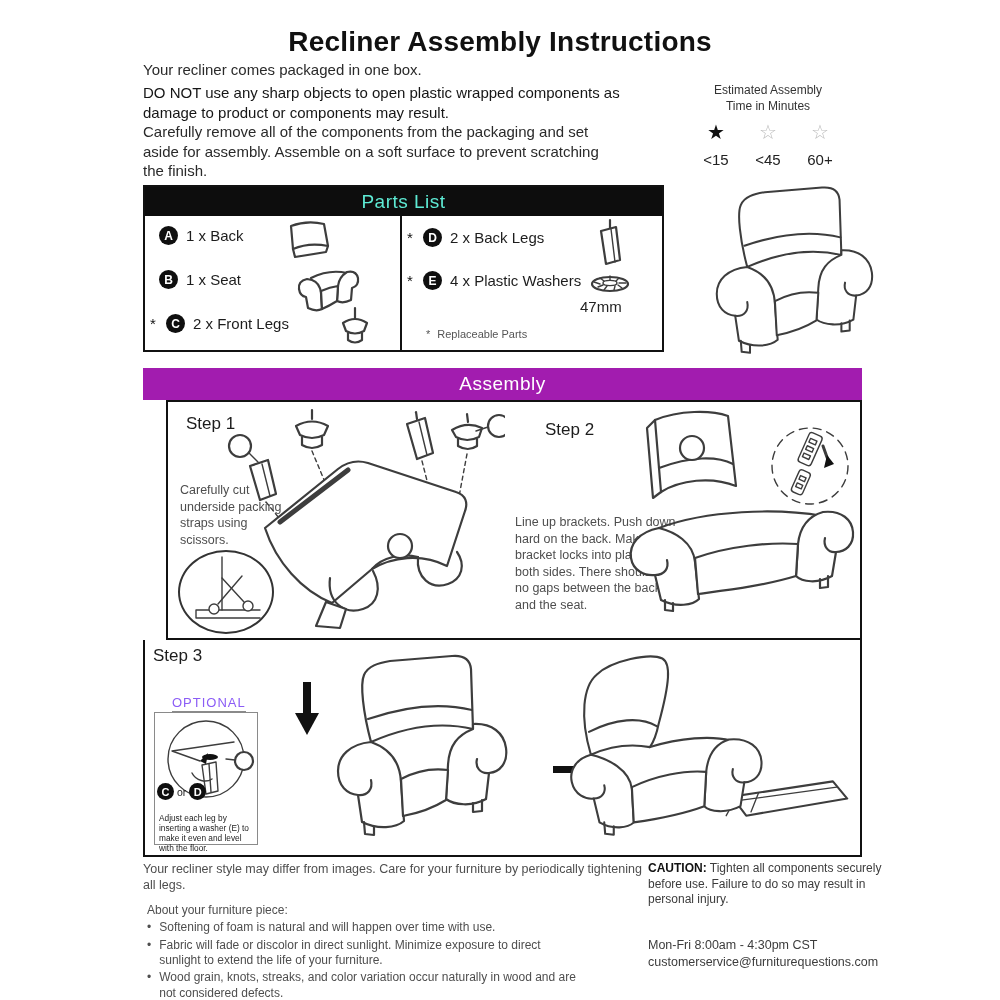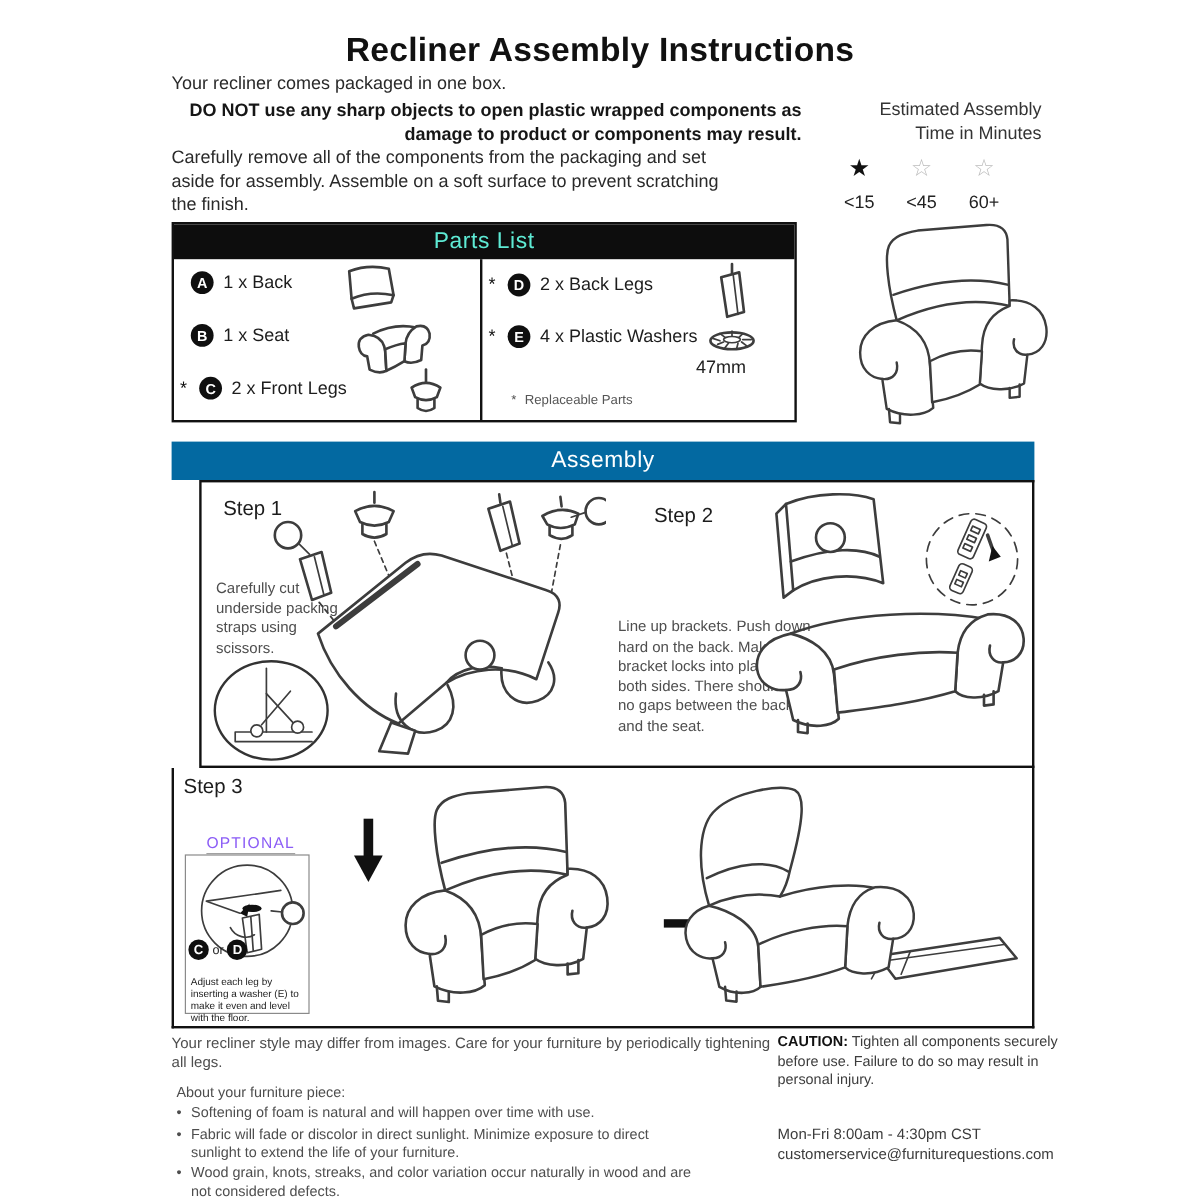--- a/index.html
+++ b/index.html
@@ -6,47 +6,47 @@
   html,body { background:#ffffff; }
   #page {
     position: relative; width: 1000px; height: 1000px; background:#fff;
     font-family: "Liberation Sans", sans-serif; color:#222; overflow:hidden;
   }
   .abs { position:absolute; }
 
   
   .doc-title { left:0; right:0; top:26px; text-align:center; font-size:28px; font-weight:bold; color:#111; letter-spacing:0.2px; }
   .intro-line { left:143px; top:61px; font-size:15px; color:#2a2a2a; }
-  .intro-warning { left:143px; top:83px; width:525px; font-size:15px; font-weight:bold; color:#161616; line-height:1.3;text-align:right; }
+  .intro-warning { left:143px; top:83px; width:525px; font-size:15px; font-weight:normal; color:#161616; line-height:1.3; }
   .intro-remove { left:143px; top:122px; width:470px; font-size:15px; color:#2a2a2a; line-height:1.3; }
 
   
   .est-block { left:668px; top:82px; width:200px; text-align:center; }
-  .est-heading { font-size:15px; color:#333; line-height:1.35;text-align:right; }
+  .est-heading { font-size:12px; color:#333; line-height:1.35; }
   .est-stars { display:flex; justify-content:center; margin-top:8px; }
   .est-cell { width:52px; text-align:center; }
   .star { font-size:20px; line-height:1; }
   .star-filled { color:#111; }
   .star-outline { color:#bdbdbd; }
   .est-labels { display:flex; justify-content:center; margin-top:8px; }
   .est-label { width:52px; text-align:center; font-size:15px; color:#222; }
 
   
   .parts-box { left:143px; top:185px; width:521px; height:167px; border:2px solid #111; background:#fff; }
   .parts-header { height:29px; background:#0d0d0d; color:#5eead4; display:flex; align-items:center; justify-content:center; font-size:19px; letter-spacing:0.5px; }
   .parts-body { position:relative; height:134px; }
   .parts-divider { position:absolute; left:255px; top:0; bottom:0; width:2px; background:#111; }
   .part-row { position:absolute; display:flex; align-items:center; gap:8px; font-size:15px; color:#1d1d1d; }
   .marker { display:inline-flex; width:19px; height:19px; border-radius:50%; background:#0f0f0f; color:#fff; font-weight:bold; font-size:12px; align-items:center; justify-content:center; flex:0 0 auto; }
   .ast { font-size:15px; color:#111; width:8px; display:inline-block; }
   .parts-footnote { position:absolute; left:281px; top:112px; font-size:11px; color:#555; display:flex; gap:7px; align-items:center; }
   .mm-label { position:absolute; left:435px; top:82px; font-size:15px; color:#222; }
 
   
-  .assembly-bar { left:143px; top:368px; width:719px; height:32px; background:#0369a1; color:#fff; display:flex; align-items:center; justify-content:center; font-size:19px; letter-spacing:0.5px; }
+  .assembly-bar { left:143px; top:368px; width:719px; height:32px; background:#a21caf; color:#fff; display:flex; align-items:center; justify-content:center; font-size:19px; letter-spacing:0.5px; }
   .step-box { border:2px solid #111; background:#fff; }
   #step1-box { left:143px; top:400px; width:362px; height:240px; }
   #step2-box { left:505px; top:400px; width:357px; height:240px; border-left:0; }
   #step3-box { left:143px; top:640px; width:719px; height:217px; border-top:0; }
   .step-label { position:absolute; font-size:17px; color:#1c1c1c; }
   .step-note { position:absolute; font-size:12.5px; color:#4e4e4e; line-height:1.32; }
 
   .scissors-circle { position:absolute; left:10px; top:148px; width:96px; height:84px; border:2px solid #333; border-radius:50%; }
 
   .optional-heading { position:absolute; left:27px; top:55px; font-size:13px; color:#8b5cf6; letter-spacing:1px; border-bottom:1.5px solid #8a8a8a; padding-bottom:1px; }

